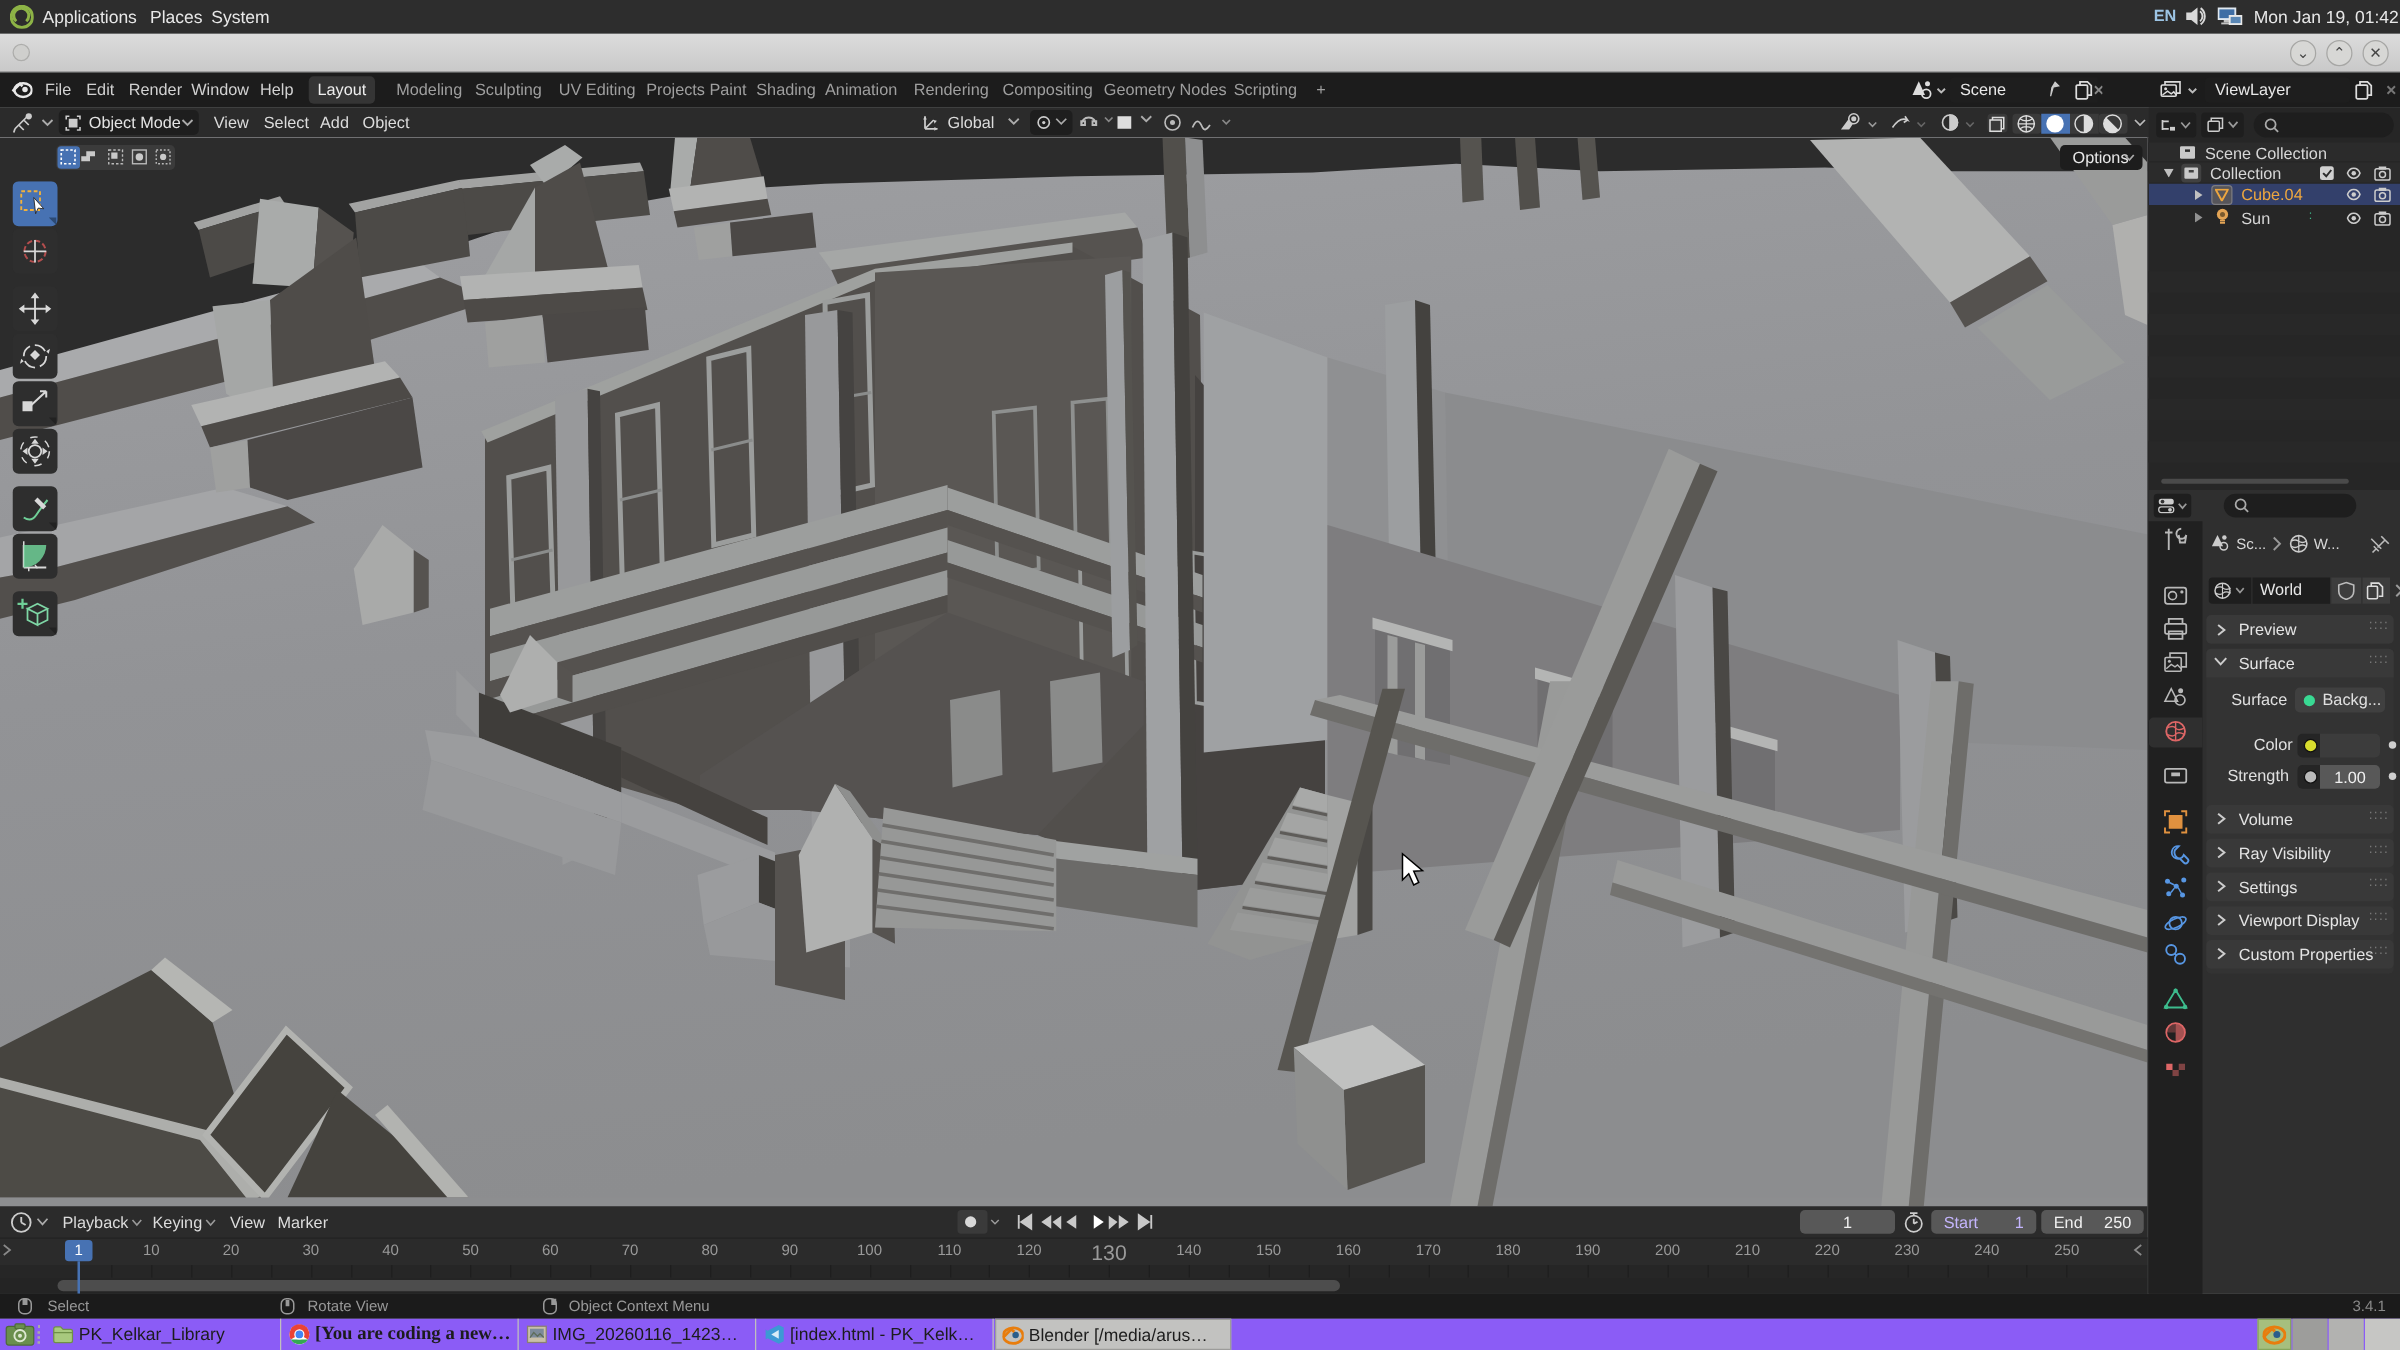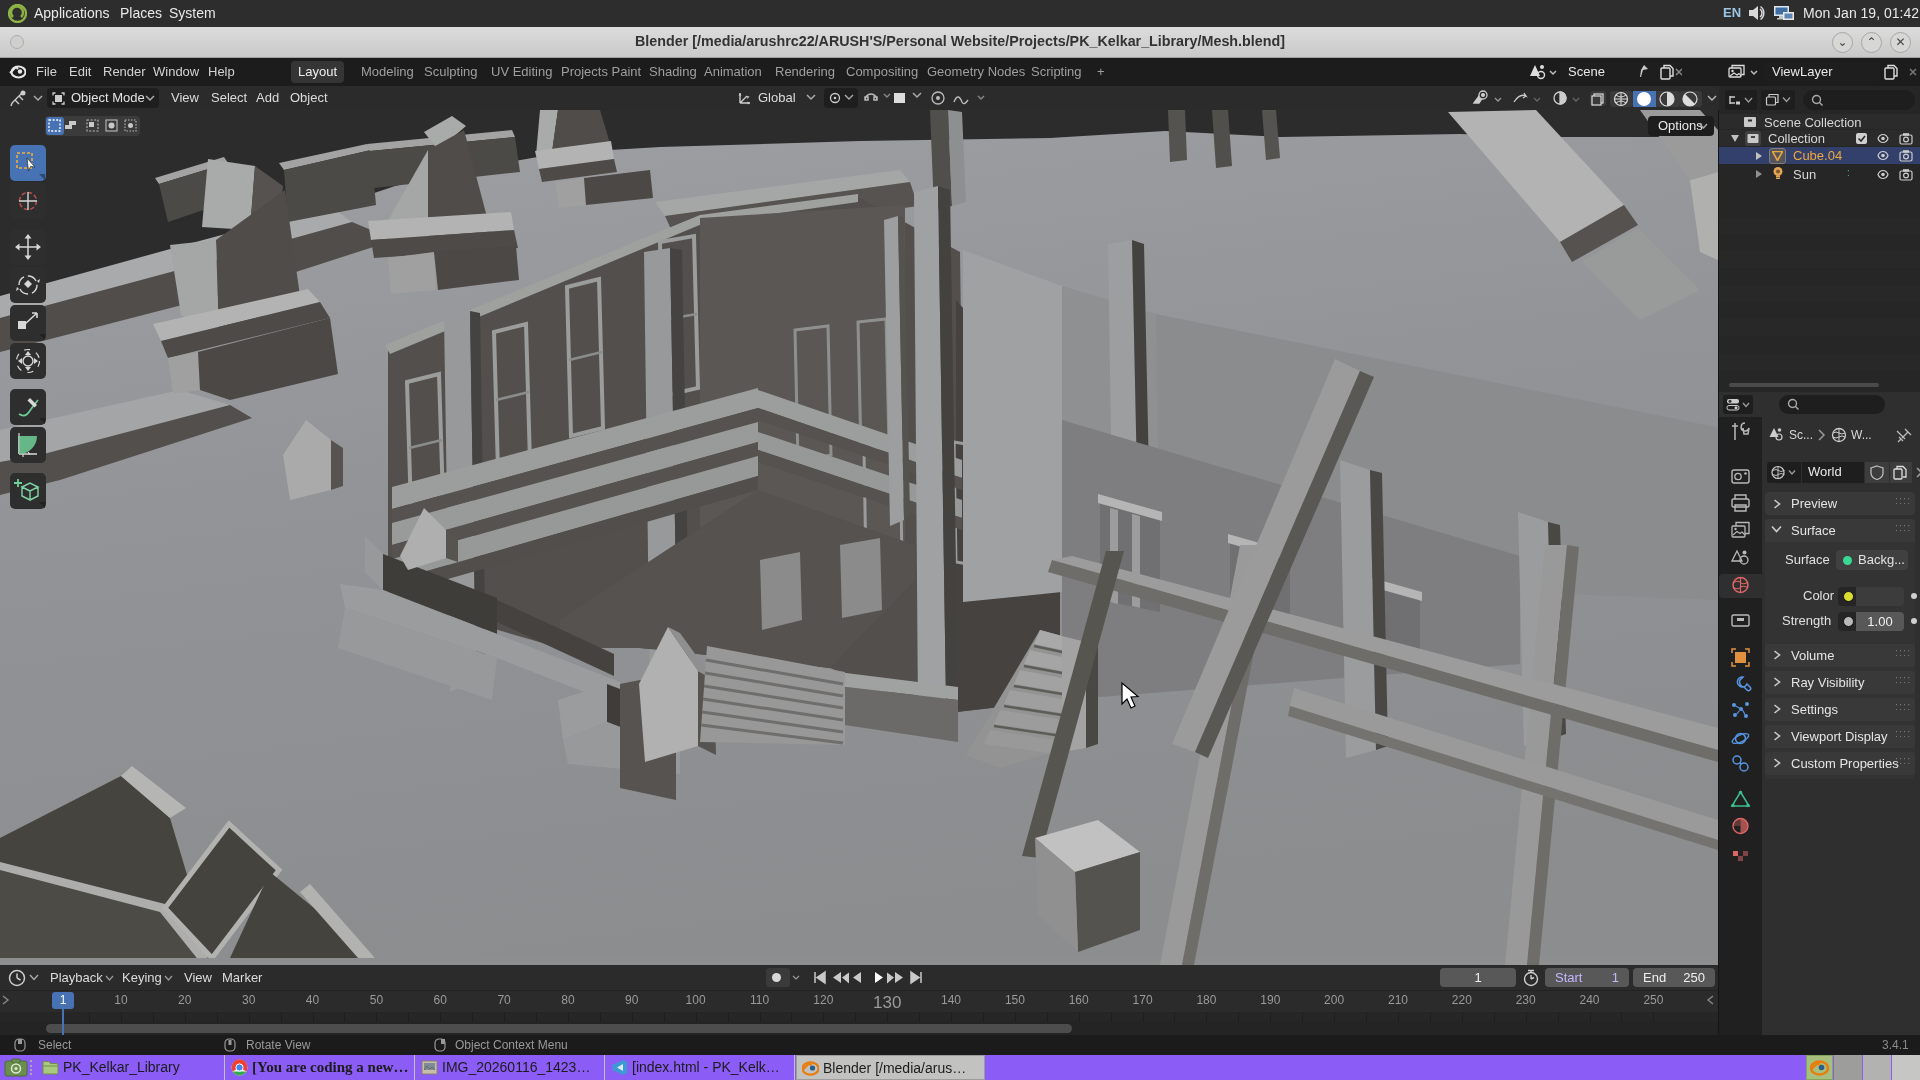--- a/index.html
+++ b/index.html
@@ -17,21 +17,21 @@
   background:linear-gradient(#dcdcdc,#c9c9c9); border-bottom:1px solid #9f9f9f; }
 #titlebar .title { position:absolute; width:100%; text-align:center; top:6px;
   font-size:14.3px; font-weight:bold; color:#333; }
 .winbtn { position:absolute; top:5px; width:21px; height:21px; border-radius:50%;
   background:#d7d7d5; border:1px solid #a6a6a4; color:#444; font-size:12px;
   text-align:center; line-height:19px; }
 
 
 #menubar { left:0; top:58px; width:1920px; height:28px; background:#1c1c1c; color:#d2d2d2; font-size:13px; }
 #menubar .mi { position:absolute; top:6px; }
-.tab { position:absolute; top:3px; height:22px; line-height:22px; padding:0 7px; border-radius:4px; color:#9f9f9f;margin-left:44px; }
+.tab { position:absolute; top:3px; height:22px; line-height:22px; padding:0 7px; border-radius:4px; color:#9f9f9f; }
 .tab.active { background:#353535; color:#eee; }
 
 
 #toolhdr { left:0; top:86px; width:1920px; height:24px; background:#2b2b2b; color:#dcdcdc; font-size:13px; }
 #toolhdr .mi { position:absolute; top:4px; }
 .ctl { position:absolute; background:#1e1e1e; border-radius:4px; color:#e3e3e3; }
 
 
 #viewport { left:0; top:110px; width:1718px; height:855px; background:#8f9092; overflow:hidden; }
 
@@ -77,21 +77,20 @@
       <rect x="5" y="11" width="5" height="2" fill="#c5c5c5"></rect>
       <rect x="3" y="13" width="9" height="1.5" fill="#c5c5c5"></rect>
       <rect x="9" y="7" width="11" height="8" fill="#e8e8e8"></rect>
       <rect x="10.5" y="8.5" width="8" height="5" fill="#5a87b5"></rect>
     </svg>
     <span class="mi" style="left:1803px">Mon Jan 19, 01:42</span>
   </div>
 
   <div class="abs" id="titlebar">
     <div class="abs" style="left:10px;top:8px;width:14px;height:14px;border-radius:50%;background:#cfcfcd;border:1px solid #adadab"></div>
-    <div class="title">Blender [/media/arushrc22/ARUSH'S/Personal Website/Projects/PK_Kelkar_Library/Mesh.blend]</div>
     <div class="winbtn" style="left:1832px">⌄</div>
     <div class="winbtn" style="left:1861px">⌃</div>
     <div class="winbtn" style="left:1890px">✕</div>
   </div>
 
   <div class="abs" id="menubar">
     <svg class="abs" style="left:9px;top:6px" width="17" height="15" viewBox="0 0 17 15">
       <ellipse cx="9.5" cy="8" rx="7" ry="5.5" fill="none" stroke="#e8e8e8" stroke-width="2"></ellipse>
       <circle cx="11" cy="7.5" r="2.2" fill="#e8e8e8"></circle>
       <path d="M1 9 L7 3 L9 5" stroke="#e8e8e8" stroke-width="2" fill="none"></path>

